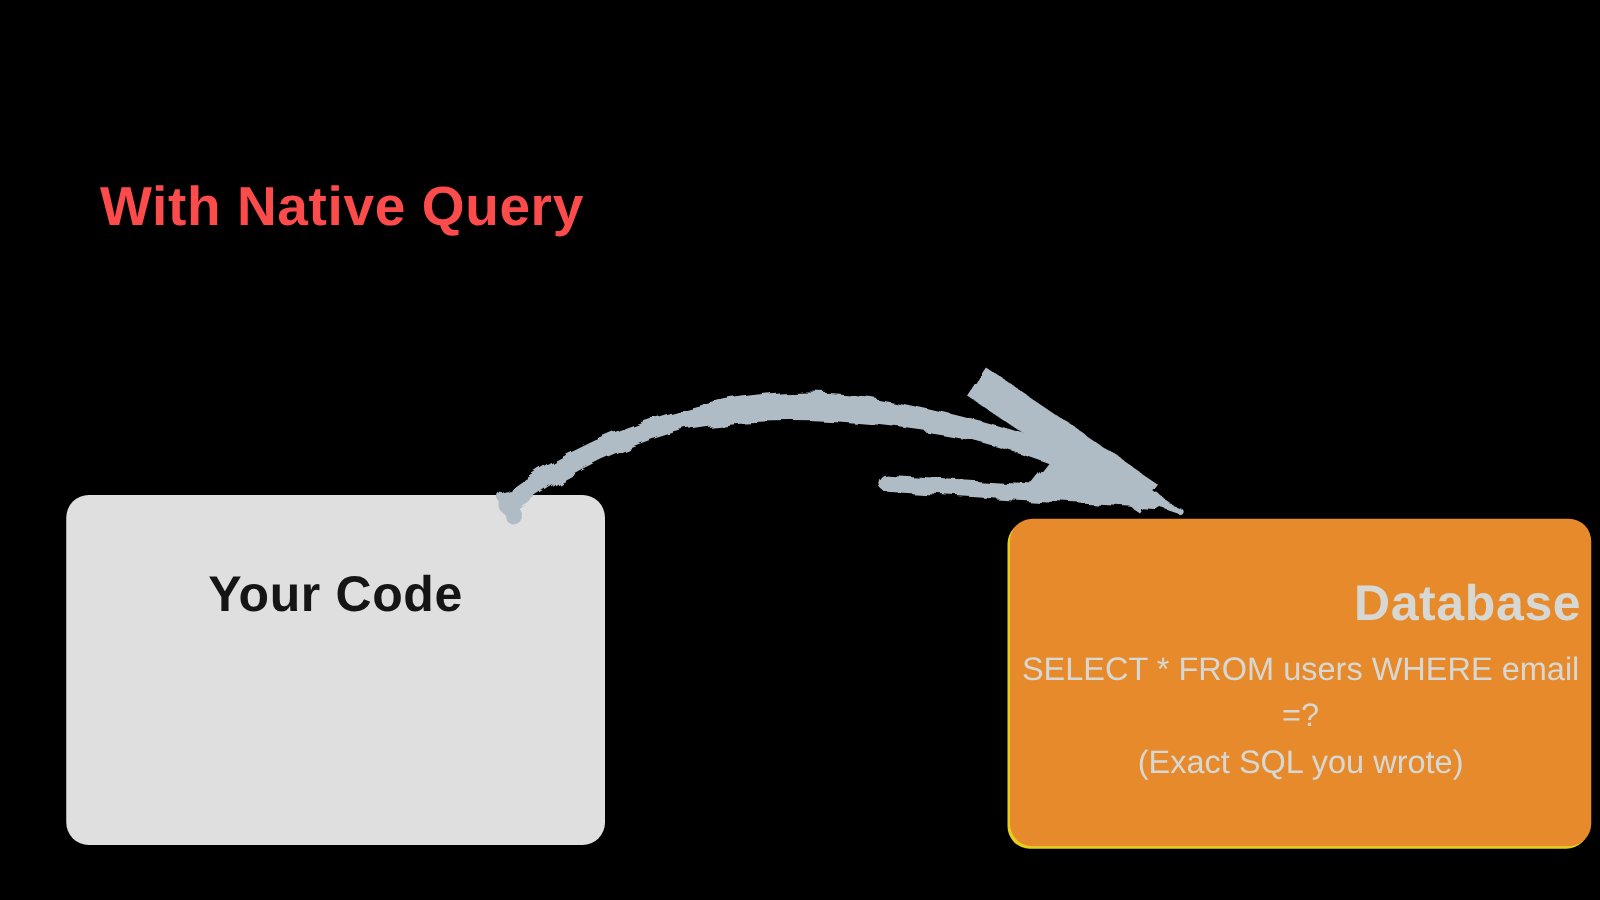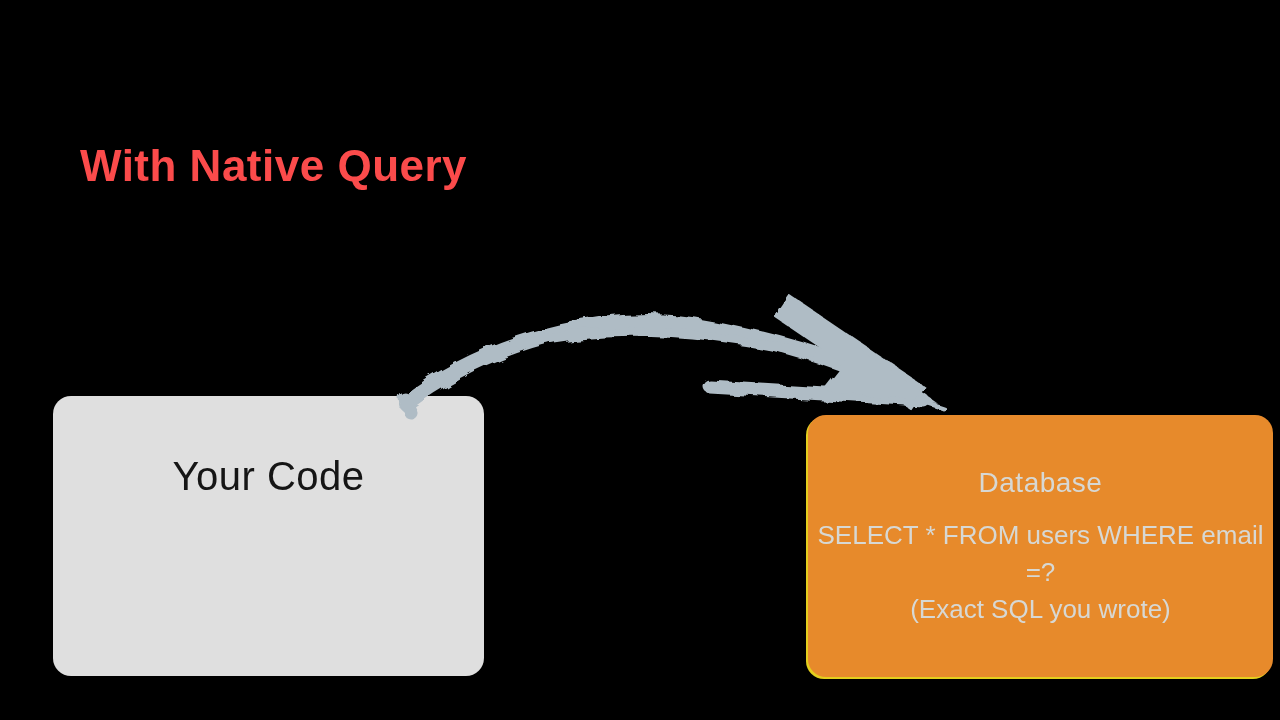--- a/index.html
+++ b/index.html
@@ -56,20 +56,21 @@
   }
   .node-code {
     left: 33px;
     top: 396px;
     width: 431px;
     height: 280px;
     border-radius: 18px;
     background-color: var(--code-bg, #DFDFDF);
     padding: 56px 10px 0 10px;
     color: var(--code-text, #151515);
+    font-weight: bold;
   }
   .code-title {
     font-size: 40px;
     line-height: 48px;
     text-align: center;
     letter-spacing: 0.5px;
   }
   .code-body {
     font-size: 27px;
     line-height: 38px;
@@ -82,24 +83,25 @@
     top: 415px;
     width: 465px;
     height: 262px;
     border-radius: 18px;
     background-color: var(--db-bg, #E78A2B);
     padding: 44px 8px 0 8px;
     color: var(--db-text, #D7D8D4);
     box-shadow: -2px 2px 0 var(--db-edge, #E4CF1D);
   }
   .db-title {
-    font-size: 28px;
+    font-size: 40px;
     line-height: 48px;
-    text-align: center;
+    text-align: right;
     letter-spacing: 0.5px;
+    font-weight: bold;
   }
   .db-body {
     font-size: 26px;
     line-height: 37px;
     margin-top: 10px;
     white-space: pre-line;
     text-align: center;
   }
   .arrow-svg {
     position: absolute;

